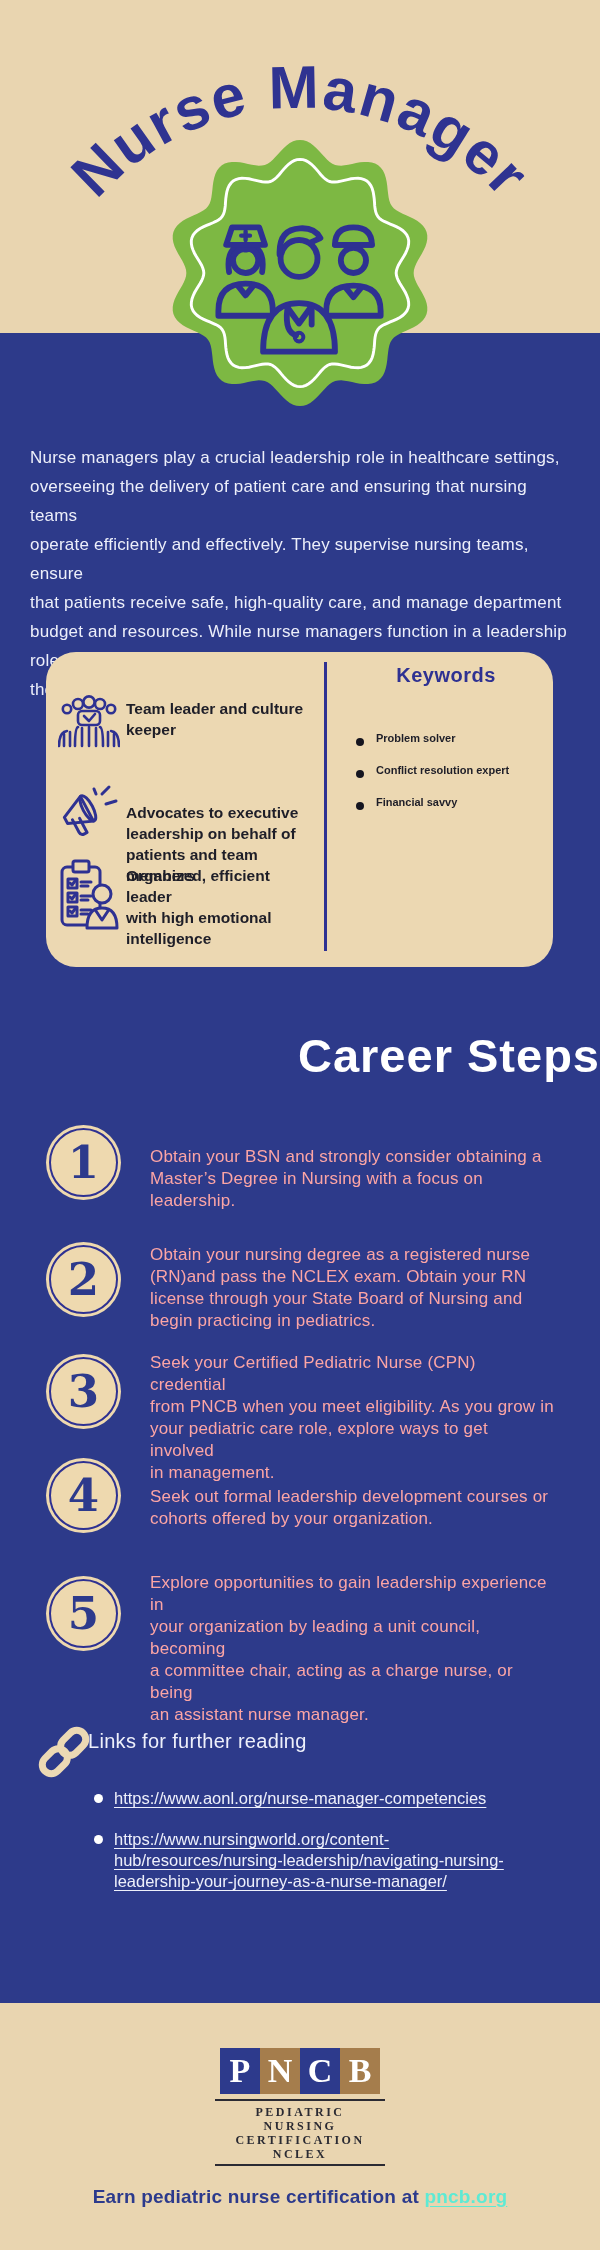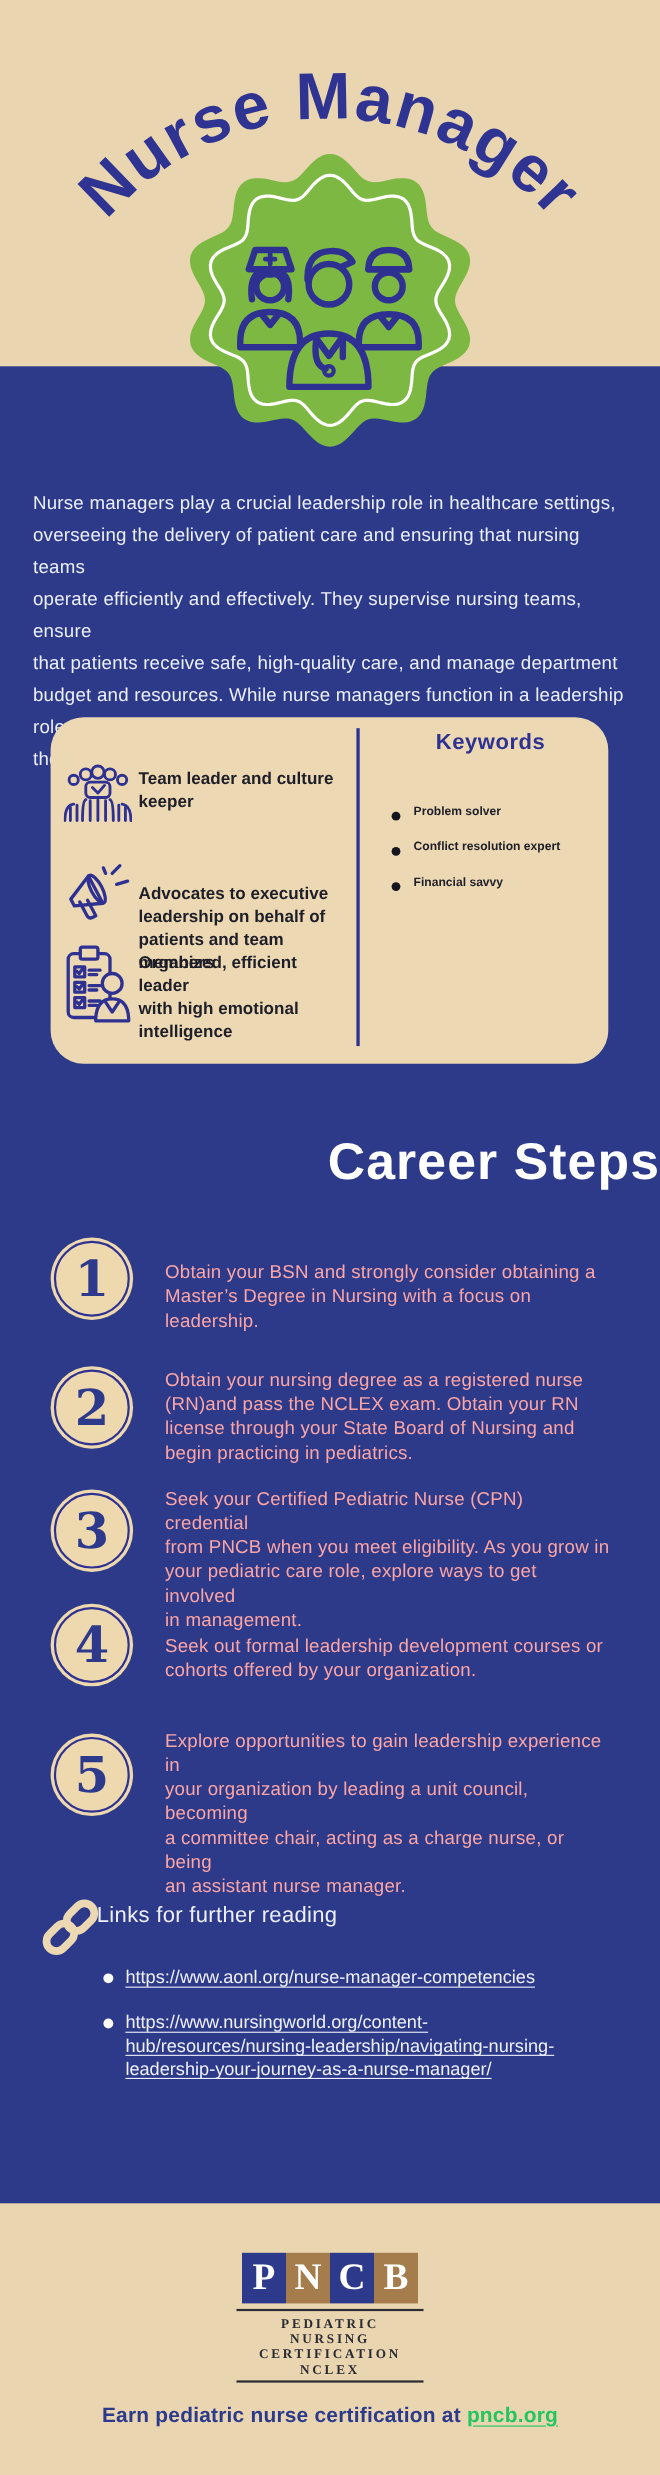--- a/index.html
+++ b/index.html
@@ -68,21 +68,21 @@
   .logo-block{display:inline-block;width:40px;height:46px;line-height:46px;text-align:center;
     font-family:"Liberation Serif",serif;font-weight:bold;font-size:34px;color:#fff;}
   .logo-block.navy{background:#2d3a8c;}
   .logo-block.brown{background:#a57d4c;}
   .logo-sub{display:inline-block;margin-top:5px;border-top:2px solid #2b2b33;border-bottom:2px solid #2b2b33;
     padding:4px 2px 3px;width:166px;}
   .logo-sub div{font-family:"Liberation Serif",serif;font-weight:bold;font-size:12px;
     letter-spacing:2.5px;color:#2b2b33;line-height:14px;}
   .cta{position:absolute;top:2186px;left:0;width:600px;text-align:center;
     color:#2c3a8c;font-size:19px;font-weight:bold;letter-spacing:.2px;}
-  .cta .link-cta{text-decoration:underline;text-underline-offset:3px;color:#22c55e;cursor:pointer;}
+  .cta .link-cta{text-decoration:underline;text-underline-offset:3px;color:#5eead4;cursor:pointer;}
 
   .icon-stroke{stroke:#2e3192;fill:none;stroke-linecap:round;stroke-linejoin:round;}
 </style>
 </head>
 <body>
 
 <div class="poster">
   <div class="band-top"></div>
   <div class="band-bottom"></div>
 

